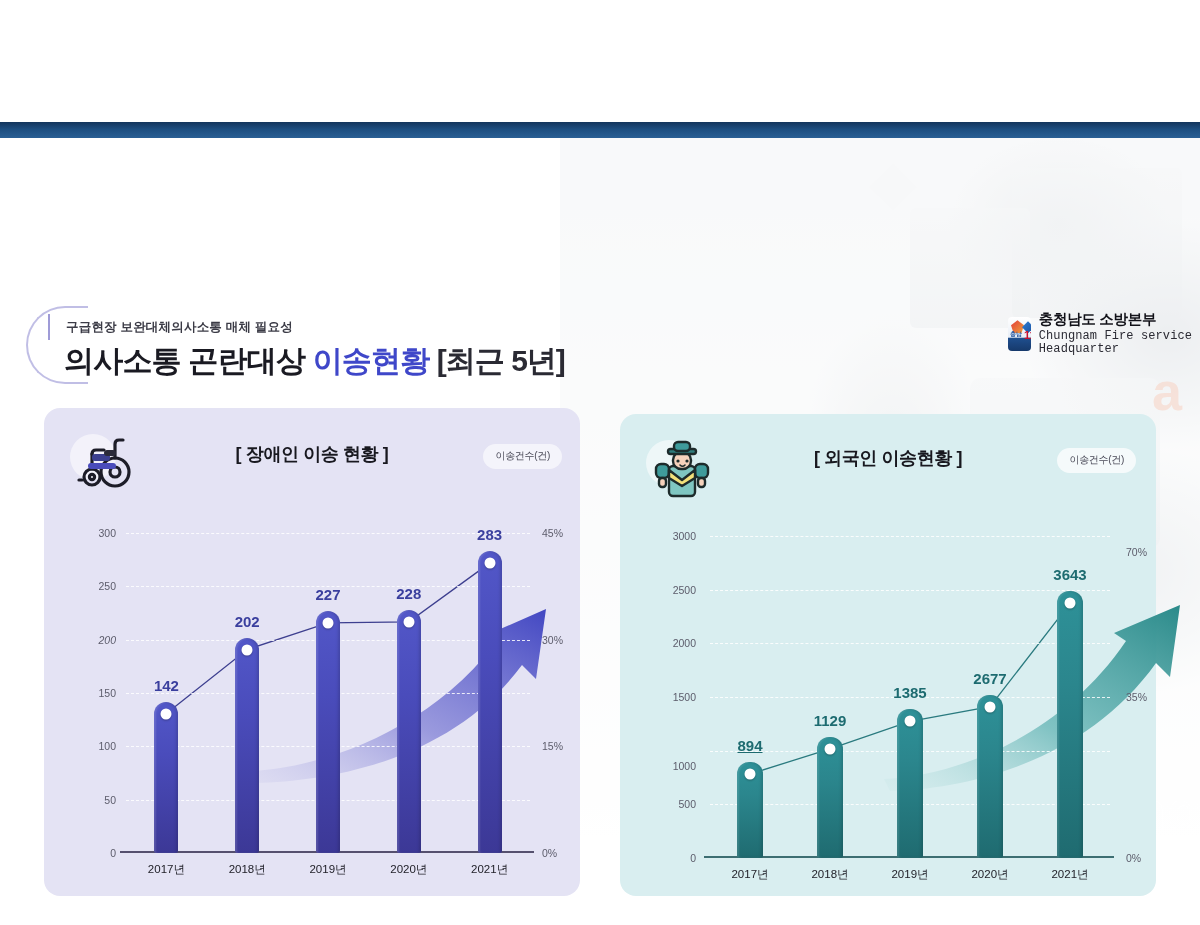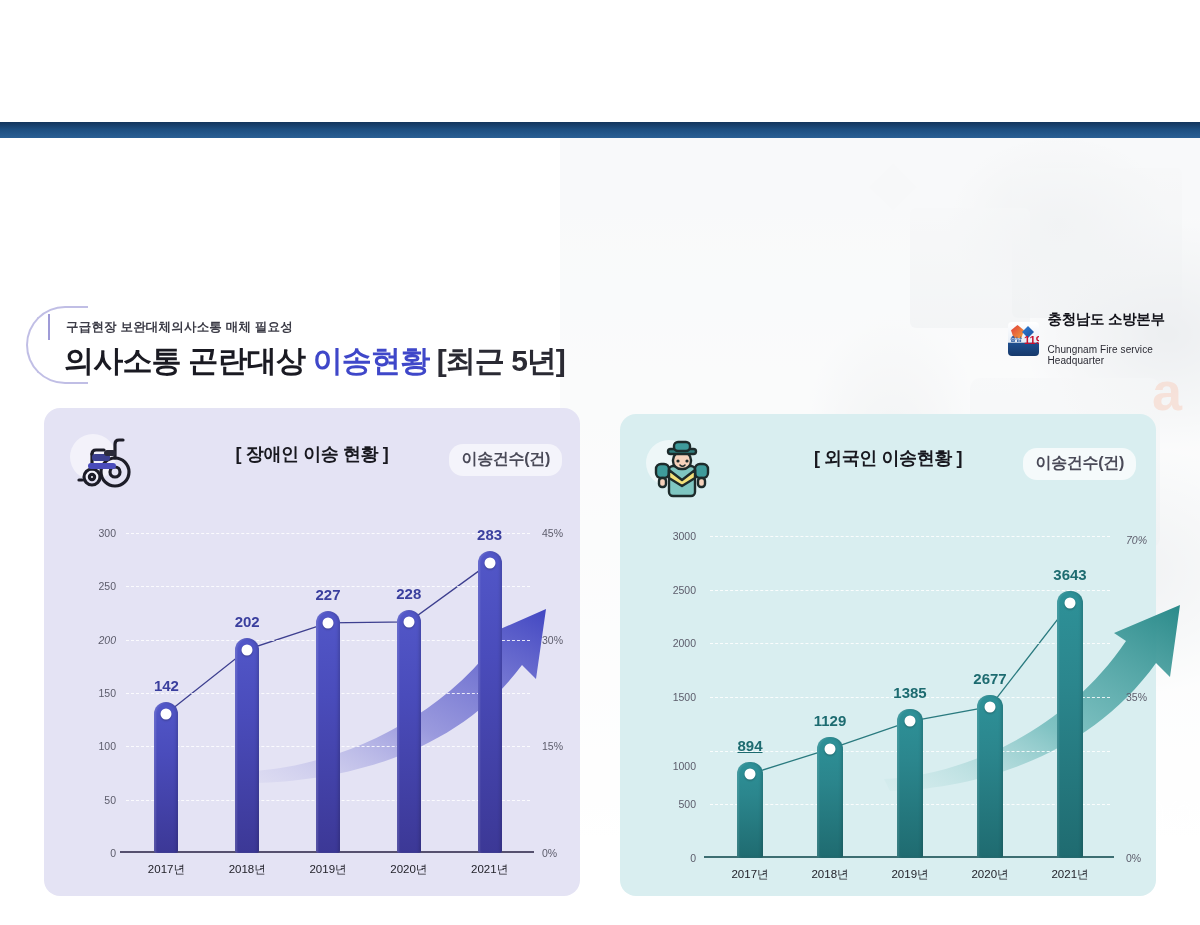--- a/index.html
+++ b/index.html
@@ -132,22 +132,22 @@
   }
   .org-emblem .e-cn {
     position: absolute; left: 2px; top: 13px;
     font-size: 6px; font-weight: bold; color: #1a4f9c;
   }
   .org-text-kr {
     font-size: 14.5px; font-weight: bold; color: #111118;
     letter-spacing: -.3px; line-height: 1.1;
   }
   .org-text-en {
-    font-size: 10px; color: #2a2a33; letter-spacing: .1px;
-    margin-top: 16px; line-height: 1.1;
+    font-size: 12px; color: #2a2a33; letter-spacing: .1px;
+    margin-top: 2px; line-height: 1.1; font-family: Liberation Mono, monospace;
   }
 
   
   .card {
     position: absolute; border-radius: 16px; padding-left: 44px;
   }
   .card.left  { left: 44px;  top: 270px; width: 536px; height: 488px; background: #e4e3f4; }
   .card.right { left: 620px; top: 276px; width: 536px; height: 482px; background: #d9eef0; }
 
   .card-icon {
@@ -160,22 +160,22 @@
   .card-title {
     position: absolute; top: 34px; left: 0; right: 0;
     text-align: center; font-size: 18px; font-weight: bold;
     color: #18181f; letter-spacing: -.4px;
   }
   .card.right .card-title { top: 32px; }
   .unit-badge {
     position: absolute; right: 18px; top: 36px;
     padding: 5px 12px 6px; border-radius: 14px;
     background: rgba(255,255,255,.60);
-    font-size: 16px; color: #4a4a58; letter-spacing: -.3px;
-    font-weight: bold;
+    font-size: 10px; color: #4a4a58; letter-spacing: -.3px;
+    font-weight: normal;
   }
   .card.right .unit-badge { right: 20px; top: 34px; background: rgba(255,255,255,.72); }
 
   
   .plot { position: absolute; }
   .card.left  .plot { left: 82px; top: 125px; width: 404px; height: 320px; }
   .card.right .plot { left: 90px; top: 122px; width: 400px; height: 322px; }
 
   .gridline {
     position: absolute; left: 0; right: 0; height: 0;
@@ -402,21 +402,21 @@
           <div class="gridline" style="top: 161px;"></div>
           <div class="ytick" style="top: 161px;">1500</div>
           <div class="gridline" style="top: 107.333px;"></div>
           <div class="ytick" style="top: 107.333px;">2000</div>
           <div class="gridline" style="top: 53.6667px;"></div>
           <div class="ytick" style="top: 53.6667px;">2500</div>
           <div class="gridline" style="top: 0px;"></div>
           <div class="ytick" style="top: 0px;">3000</div>
           <div class="ytick-r" style="top: 322px;">0%</div>
           <div class="ytick-r" style="top: 161px;">35%</div>
-          <div class="ytick-r" style="top: 4px; font-style: italic;">70%</div>
+          <div class="ytick-r" style="top: 16px;">70%</div>
           <div class="bar" style="left: 40px; height: 95.956px;"></div>
           <div class="dot" style="left: 40px; top: 238.044px;"></div>
           <div class="vlabel" style="left: 40px; top: 218.044px; text-decoration: underline;">894</div>
           <div class="xlabel" style="left: 40px;">2017년</div>
           <div class="bar" style="left: 120px; height: 121.179px;"></div>
           <div class="dot" style="left: 120px; top: 212.821px;"></div>
           <div class="vlabel" style="left: 120px; top: 192.821px;">1129</div>
           <div class="xlabel" style="left: 120px;">2018년</div>
           <div class="bar" style="left: 200px; height: 148.657px;"></div>
           <div class="dot" style="left: 200px; top: 185.343px;"></div>

